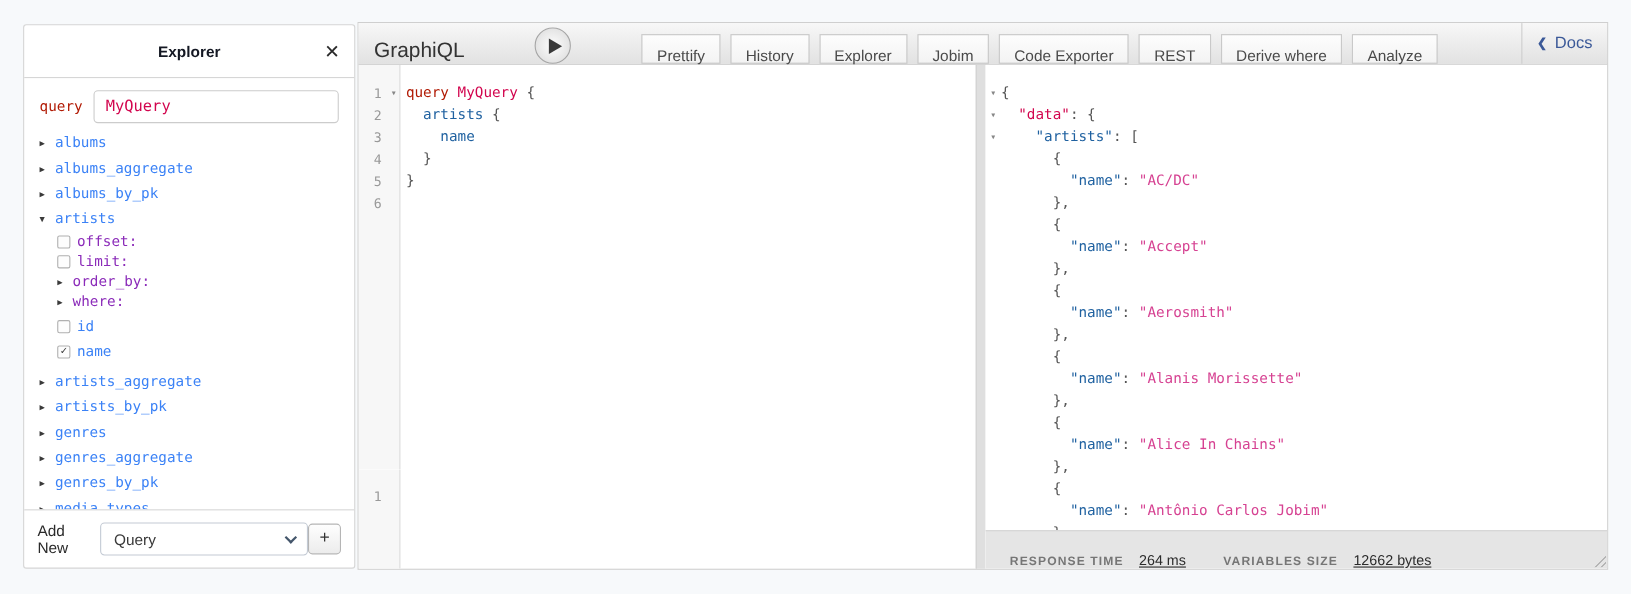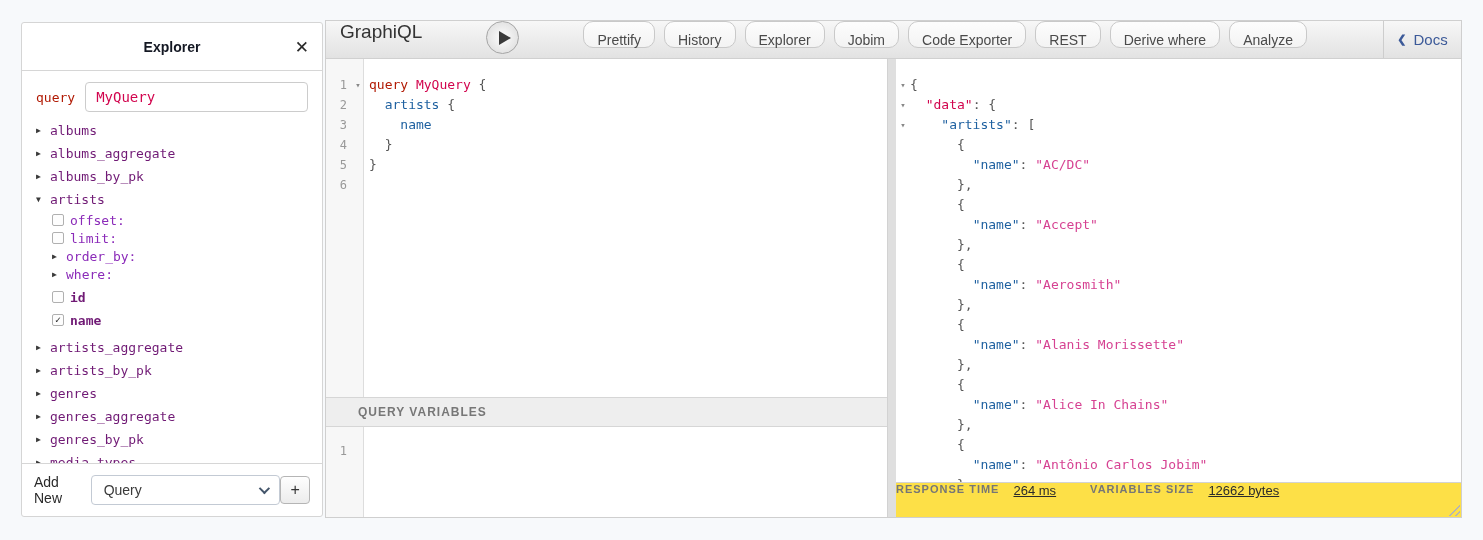--- a/index.html
+++ b/index.html
@@ -32,29 +32,29 @@
   .query-row { margin-top:11px; display:flex; align-items:center; gap:10px; }
   .query-kind { font-family:"DejaVu Sans Mono",monospace; font-size:13px; color:#B11A04; }
   .query-name-input {
     flex:1; height:30px; border:1px solid #ccc; border-radius:4px;
     font-family:"DejaVu Sans Mono",monospace; font-size:14px; color:#D2054E;
     padding:0 10px; outline:none; min-width:0; background:#fff;
   }
   .tree { margin-top:7px; font-family:"DejaVu Sans Mono",monospace; font-size:13px; }
   .tree-row { height:23px; display:flex; align-items:center; cursor:pointer; }
   .tree-row.child { height:18px; padding-left:16px; }
-  .tree-row.gap { margin-top:5px;font-weight:bold; }
+  .tree-row.gap { margin-top:5px; }
   .tree-row.group-gap { margin-top:7px; }
   .tri { width:14px; flex:none; font-size:8px; color:#3a3a3a; }
   .cb {
     width:12px; height:12px; flex:none; border:1px solid #b0b0b0; border-radius:2px;
     margin-right:6px; background:#fdfdfd; font-size:10px; line-height:10px;
     text-align:center; color:#333;
   }
-  .t-field { color:#701a75; }
+  .t-field { color:#3b82f6; }
   .t-arg { color:#8B2BB9; }
   .exp-footer {
     flex:none; height:53px; border-top:1px solid #d6d6d6;
     display:flex; align-items:center; padding:0 12px; 
   }
   .add-new-label { font-size:14px; color:#2a2a2a; }
   .select-box {
     width:190px; height:30px; border:1px solid #c3cad4; border-radius:4px;
     display:flex; align-items:center; justify-content:space-between;
     padding:0 12px; font-size:14px; color:#3a3a3a; background:#fff; cursor:pointer;
@@ -72,38 +72,38 @@
   
   .main-window {
     position:absolute; left:325px; top:20px; width:1137px; height:498px;
     background:#fff; border:1px solid #cfcfcf;
     display:flex; flex-direction:column;
   }
   .topbar {
     flex:none; height:38px;
     background:linear-gradient(#f7f7f7,#e2e2e2);
     border-bottom:1px solid #d0d0d0;
-    display:flex; align-items:flex-start; padding-left:14px;gap:48px;
+    display:flex; align-items:flex-end; padding-left:14px;gap:48px;
   }
   .app-title { font-size:19px; color:#333; margin-right:16px; }
   .exec-btn {
     width:33px; height:33px; border-radius:50%;
     border:1px solid #a5a5a5; background:radial-gradient(#fdfdfd,#d9d9d9);
     display:flex; align-items:center; justify-content:center;
     margin-right:16px; cursor:pointer; flex:none;
   }
   .play-icon {
     width:0; height:0; border-left:12px solid #3a3a3a;
     border-top:7px solid transparent; border-bottom:7px solid transparent;
     margin-left:4px;
   }
   .tb-buttons { display:flex; align-items:center; gap:9px; }
   .tb-btn {
     height:27px; padding:10px 13px; background:linear-gradient(#fdfdfd,#f3f3f3);
-    border:1px solid #c9c9c9; border-radius:10px; font-size:14px; color:#4a4a4a;
+    border:1px solid #c9c9c9; border-radius:0; font-size:14px; color:#4a4a4a;
     cursor:pointer; font-family:"Liberation Sans",sans-serif; white-space:nowrap;
   }
   .docs-btn {
     margin-left:auto; height:100%; width:78px; border-left:1px solid #cdcdcd;
     display:flex; align-items:center; justify-content:center; gap:7px;
     color:#3B5998; font-size:15px; cursor:pointer;
   }
   .chevron-left { font-size:11px; font-weight:bold; }
 
   .content { flex:1; display:flex; min-height:0; }
@@ -134,22 +134,22 @@
     display:flex; align-items:center; padding-left:32px;
     font-size:12px; font-weight:bold; letter-spacing:1px; color:#777;
   }
   .var-editor { flex:none; height:90px; padding-top:14px; }
 
   .result-scroll { flex:1; overflow:hidden; position:relative; padding-top:16px; min-height:0; }
   .result-scroll .fold { width:14px; }
   .result-scroll .codetxt { padding-left:0; }
 
   .status-bar {
-    flex:none; height:35px; background:#fde047; border-top:1px solid #d3d3d3;
-    display:flex; align-items:flex-start; position:relative;
+    flex:none; height:35px; background:#e5e5e5; border-top:1px solid #d3d3d3;
+    display:flex; align-items:flex-end; padding-left:22px; position:relative;
   }
   .sb-label { font-size:11px; font-weight:bold; letter-spacing:1px; color:#767676; margin-right:14px; }
   .sb-value { font-size:13px; color:#2b2b2b; margin-right:34px;text-decoration:underline; }
   .resize-handle {
     position:absolute; right:1px; bottom:1px; width:14px; height:14px;
     background:repeating-linear-gradient(135deg,#b5b5b5 0 1px,transparent 1px 4px);
     clip-path:polygon(100% 0,100% 100%,0 100%);
     cursor:nwse-resize;
   }
 </style>
@@ -296,23 +296,20 @@
               <span class="fold"></span>
               <span class="codetxt"><span class="c-pun">}</span></span>
             </div>
             <div class="cm-line">
               <span class="ln">6</span>
               <span class="fold"></span>
               <span class="codetxt"></span>
             </div>
           </div>
       </div>
-      <div class="var-header">
-        <span>QUERY VARIABLES</span>
-      </div>
       <div class="code-editor var-editor">
         <div class="gutter-bg"></div>
         <div>
             <div class="cm-line">
               <span class="ln">1</span>
               <span class="fold"></span>
               <span class="codetxt"></span>
             </div>
           </div>
       </div>

